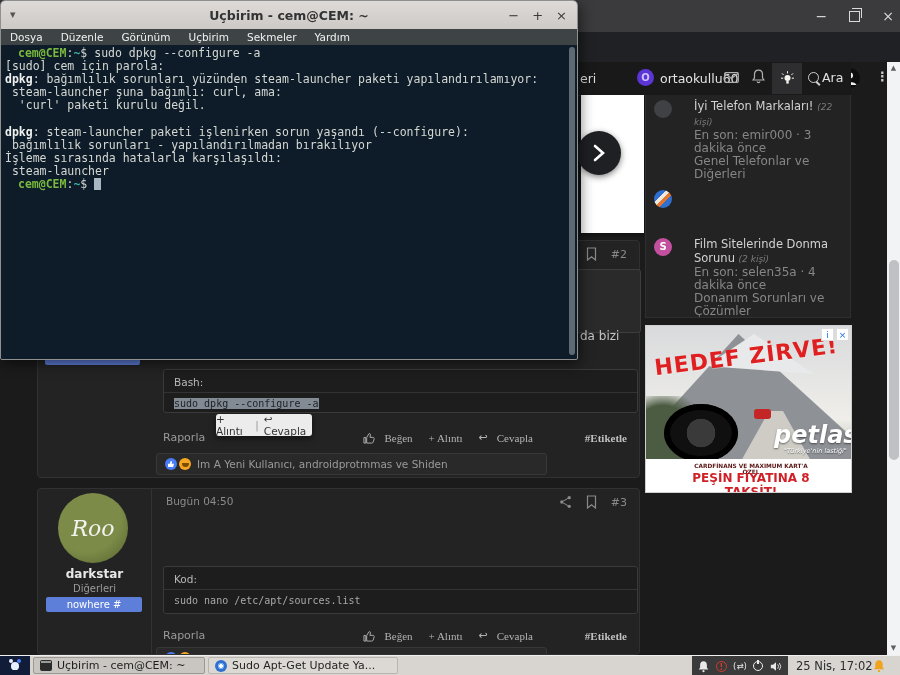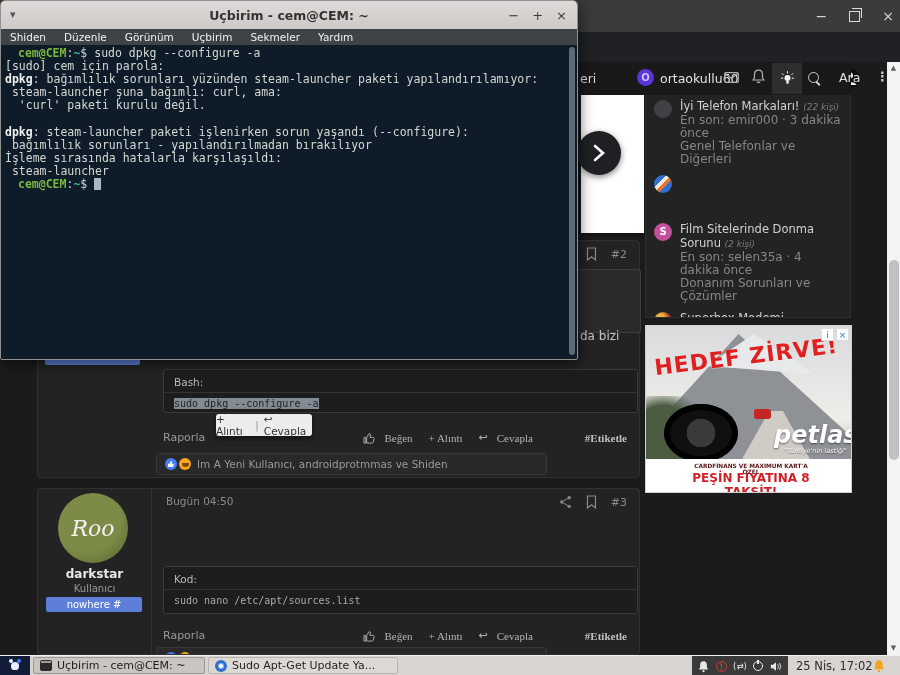--- a/index.html
+++ b/index.html
@@ -19,38 +19,38 @@
   .b-dots{position:absolute;left:876px;top:37px;color:#c8c8c8;font-size:13px;font-weight:bold;}
 
   
   .navbar{position:absolute;left:0;top:62px;width:851px;height:33px;background:#19191a;border-bottom:1px solid #2a2a2b;}
   .nav-partial{position:absolute;left:580px;top:71px;color:#dcdcdc;font-size:12.5px;}
   .user-av{position:absolute;left:637px;top:69px;width:17px;height:17px;border-radius:50%;background:#5b35d5;
            color:#cfc3ff;font-size:10px;font-weight:bold;text-align:center;line-height:17px;}
   .user-name{position:absolute;left:660px;top:71px;color:#e2e2e2;font-size:12.5px;}
   .nv-ic{position:absolute;top:70px;}
   .bulb-box{position:absolute;left:772px;top:63px;width:30px;height:31px;background:#2e2e30;display:flex;align-items:center;justify-content:center;}
-  .searchbox{position:absolute;left:808px;top:70px;display:flex;align-items:center;gap:20px;color:#e0e0e0;font-size:12.5px;}
+  .searchbox{position:absolute;left:808px;top:70px;display:flex;align-items:center;gap:3px;color:#e0e0e0;font-size:12.5px;}
   .mag{width:9px;height:9px;border:1.6px solid #cfcfcf;border-radius:50%;position:relative;display:inline-block;}
   .mag:after{content:"";position:absolute;left:8px;top:8px;width:5px;height:1.6px;background:#cfcfcf;transform:rotate(45deg);transform-origin:0 0;}
 
   .carousel{position:absolute;left:581px;top:95px;width:63px;height:138px;background:#ffffff;box-shadow:0 2px 5px rgba(0,0,0,.4);}
   .car-next{position:absolute;left:577px;top:131px;width:44px;height:44px;border-radius:50%;background:#1f2023;
             display:flex;align-items:center;justify-content:center;box-shadow:0 2px 6px rgba(0,0,0,.5);}
 
   
   .side-card{position:absolute;left:645px;top:95px;width:206px;height:223px;background:#232324;border:1px solid #2f2f30;border-top:none;box-sizing:border-box;padding:4px 8px 0 8px;overflow:hidden;}
   .topic{margin-bottom:8px;min-height:40px;}
   .tp-av{float:left;width:18px;height:18px;border-radius:50%;margin:1px 8px 0 0;
          color:#fff;font-size:10px;font-weight:bold;text-align:center;line-height:18px;}
   .av-dark{background:#3f4145;}
   .av-stripes{background:linear-gradient(135deg,#2f6fd0 34%,#efe8dc 34% 48%,#e2762e 48% 62%,#2f6fd0 62%);}
   .av-letter{background:#c2509e;}
   .av-image{background:radial-gradient(circle at 35% 35%,#e8b43a 0 25%,#c03028 55%,#571f16 100%);}
-  .tp-text{margin-left:26px;}
+  .tp-text{margin-left:40px;}
   .tp-title{color:#d2d2d2;font-size:11.5px;line-height:14px;}
   .tp-count{font-style:italic;font-size:9px;color:#7a7a7a;font-weight:normal;}
   .tp-meta,.tp-cat{color:#868686;font-size:12px;line-height:13px;}
 
   
   .ad{position:absolute;left:645px;top:325px;width:207px;height:168px;background:#e9e8e6;overflow:hidden;border:1px solid #cfcfcf;box-sizing:border-box;}
   .ad-scene{position:absolute;left:0;top:0;width:207px;height:133px;background:linear-gradient(#d9dadc 0%,#efeeea 70%,#b9bfae 100%);overflow:hidden;}
   .ad-mountain{position:absolute;left:-20px;top:8px;width:250px;height:125px;background:#8e9196;
                clip-path:polygon(45% 0,100% 100%,0 100%,20% 55%);}
   .ad-snow{position:absolute;left:60px;top:8px;width:120px;height:40px;background:#e8e9ea;clip-path:polygon(40% 0,90% 100%,0 80%);}
@@ -330,21 +330,21 @@
         <span class="emoji em-laugh"></span>
         <span>Im A Yeni Kullanıcı, androidprotmmas ve Shiden</span>
       </div>
     </div>
     <div class="p2-badge"></div>
 
     <div class="post post3">
       <div class="avatar-col">
         <div class="p3-avatar">Roo</div>
         <div class="p3-name">darkstar</div>
-        <div class="p3-title">Kullanıcı</div>
+        <div class="p3-title">Diğerleri</div>
         <div class="p3-badge">nowhere #</div>
       </div>
       <div class="p3-time">Bugün 04:50</div>
       <div class="p-icons">
         <svg width="13" height="14" viewBox="0 0 14 15">
           <circle cx="3" cy="7.5" r="1.8" fill="#8a8a8a"></circle>
             <circle cx="11" cy="2.8" r="1.8" fill="#8a8a8a"></circle>
             <circle cx="11" cy="12.2" r="1.8" fill="#8a8a8a"></circle>
           <path d="M4.5 6.6 9.5 3.6M4.5 8.4 9.5 11.4" stroke="#8a8a8a" stroke-width="1.1"></path>
           </svg>
@@ -389,21 +389,21 @@
     <div class="t-titlebar">
       <span class="t-menuicon">▾</span>
       <span class="t-title">Uçbirim - cem@CEM: ~</span>
       <span class="t-btns">
         <span>−</span>
         <span>+</span>
         <span>×</span>
       </span>
     </div>
     <div class="t-menubar" id="tmenu">
-        <span class="t-menuitem">Shiden</span>
+        <span class="t-menuitem">Dosya</span>
         <span class="t-menuitem">Düzenle</span>
         <span class="t-menuitem">Görünüm</span>
         <span class="t-menuitem">Uçbirim</span>
         <span class="t-menuitem">Sekmeler</span>
         <span class="t-menuitem">Yardım</span>
       </div>
     <div class="t-body">
       <div class="t-out" id="tout"><div><span class="t-user">cem@CEM</span><span class="t-fg">:</span><span class="t-path">~</span><span class="t-fg">$ </span><span class="t-fg">sudo dpkg --configure -a</span></div><div><span class="t-fg">[sudo] cem için parola:</span></div><div><span class="t-bold">dpkg</span><span class="t-fg">: bağımlılık sorunları yüzünden steam-launcher paketi yapılandırılamıyor:</span></div><div><span class="t-fg"> steam-launcher şuna bağımlı: curl, ama:</span></div><div><span class="t-fg">  'curl' paketi kurulu değil.</span></div><div>&nbsp;</div><div><span class="t-bold">dpkg</span><span class="t-fg">: steam-launcher paketi işlenirken sorun yaşandı (--configure):</span></div><div><span class="t-fg"> bağımlılık sorunları - yapılandırılmadan bırakılıyor</span></div><div><span class="t-fg">İşleme sırasında hatalarla karşılaşıldı:</span></div><div><span class="t-fg"> steam-launcher</span></div><div><span class="t-user">cem@CEM</span><span class="t-fg">:</span><span class="t-path">~</span><span class="t-fg">$ </span><span class="t-cursor"></span></div></div>
     </div>
     <div class="t-scroll">

